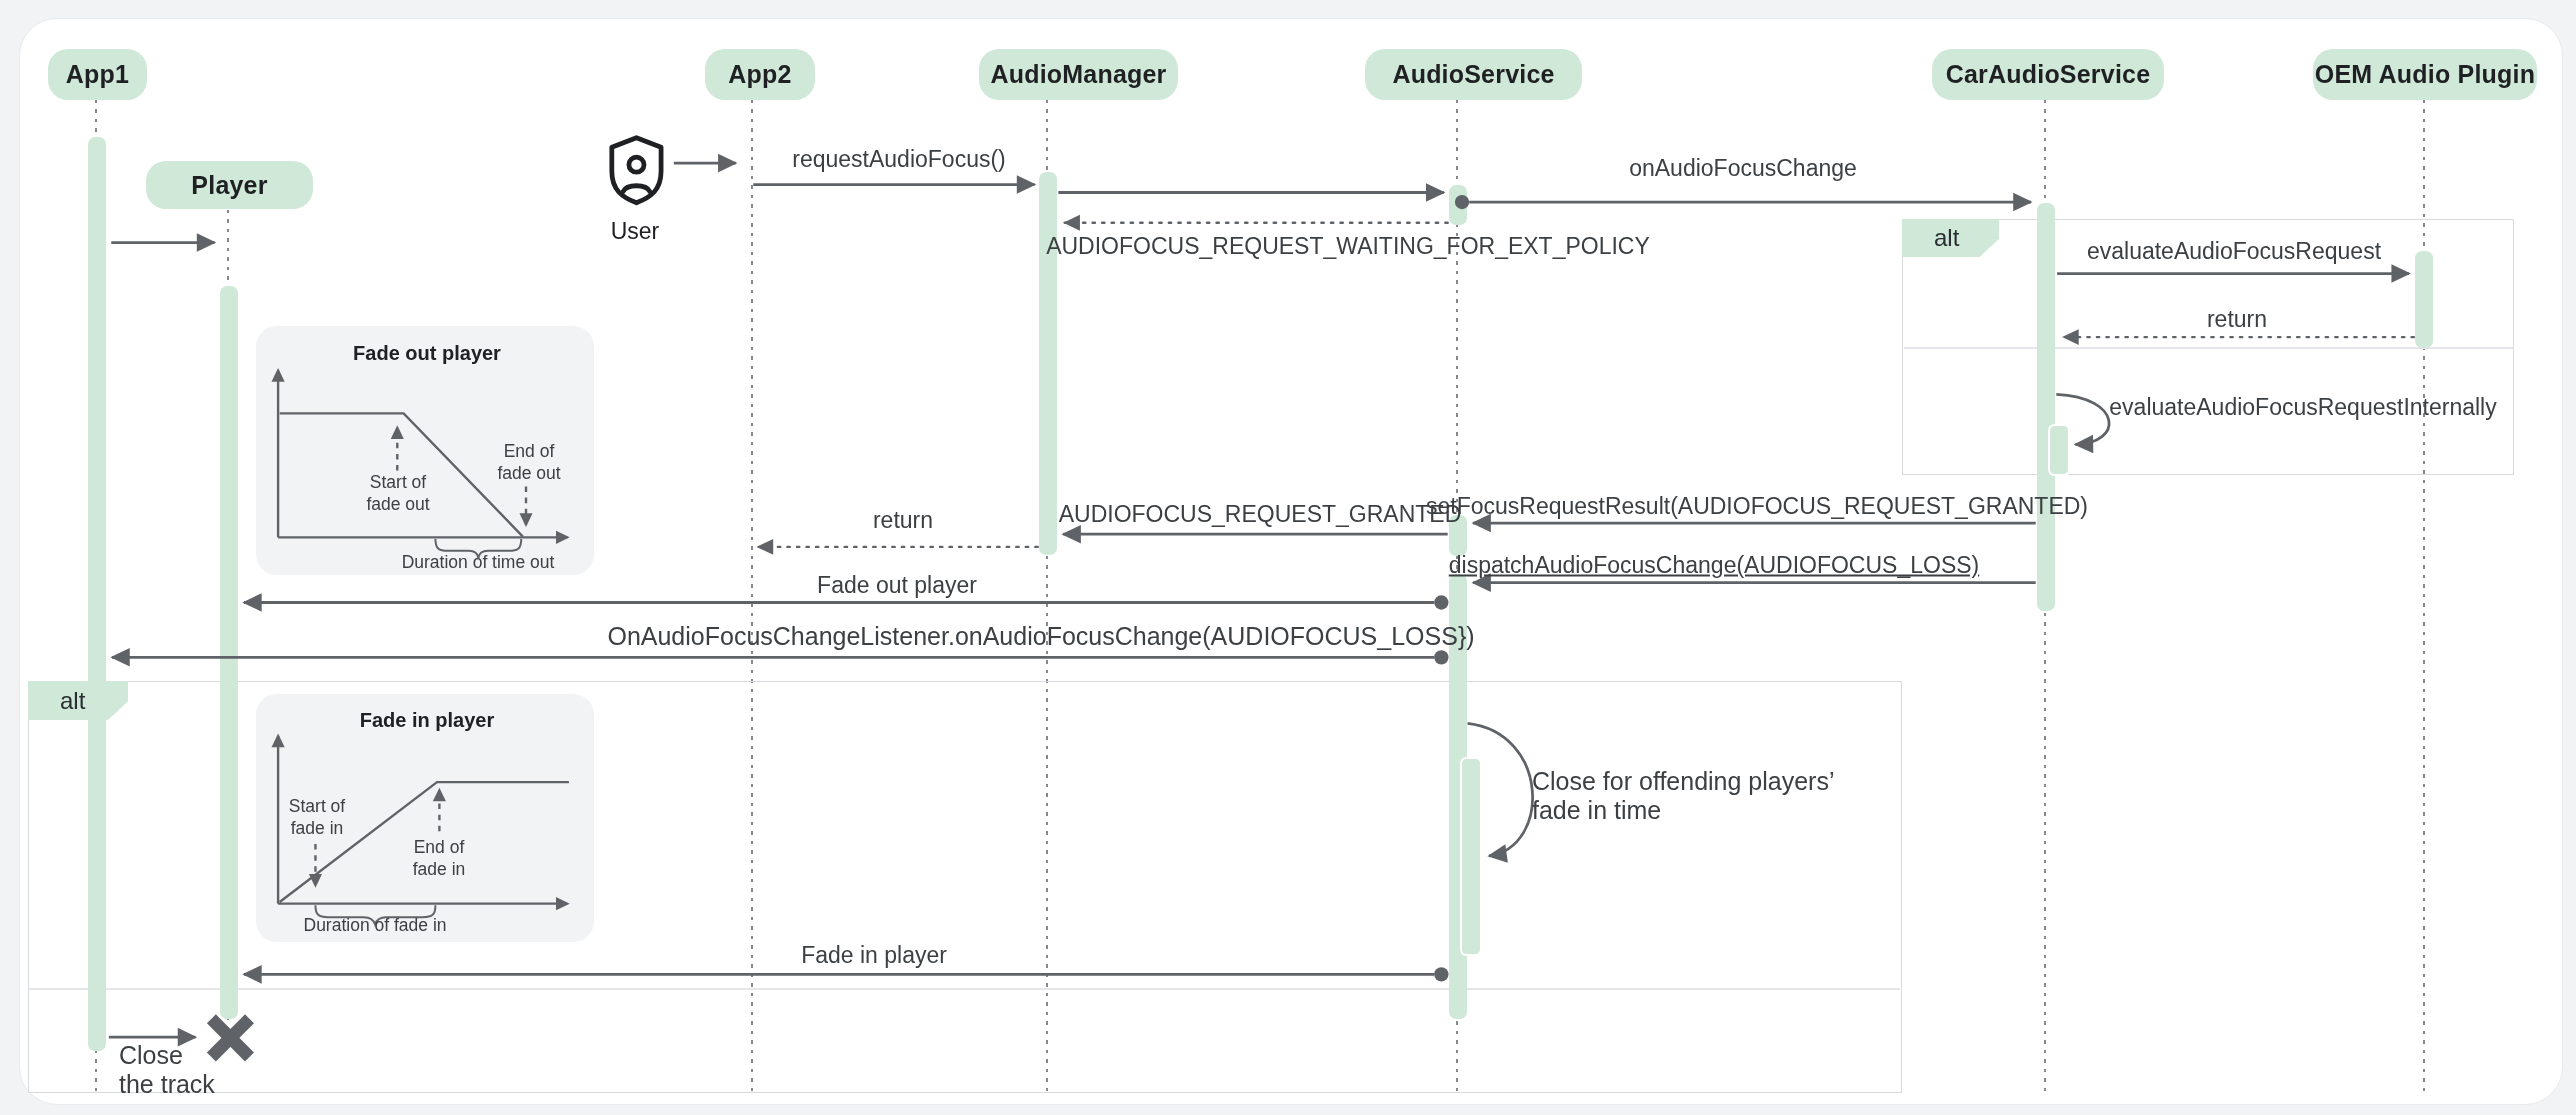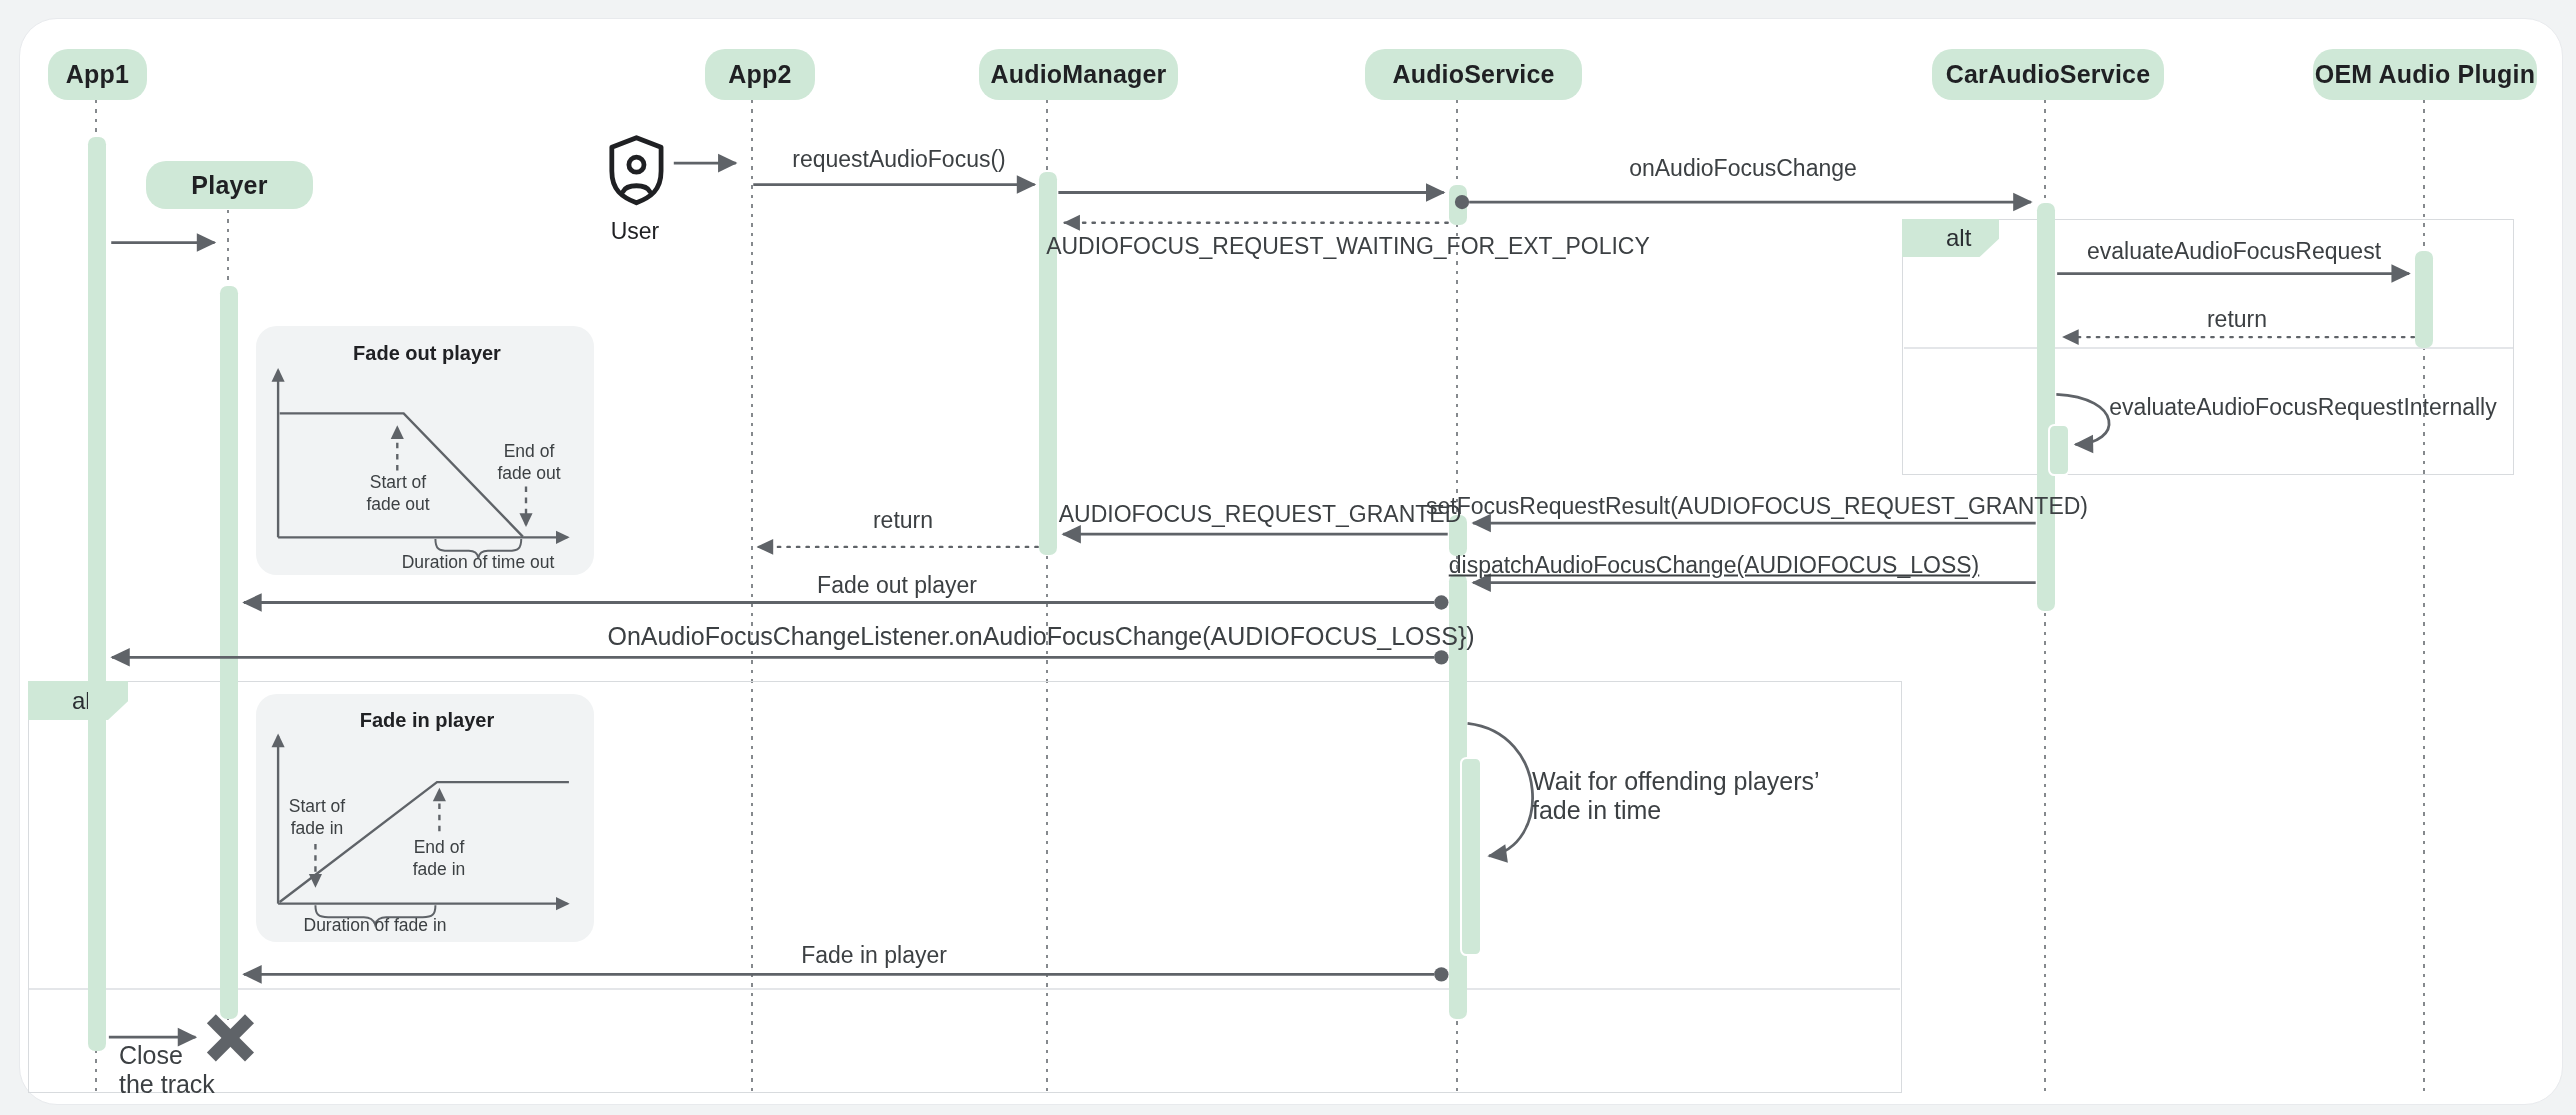--- a/index.html
+++ b/index.html
@@ -35,21 +35,21 @@
     position:absolute;border:1.6px solid #d8dbde;box-sizing:border-box;background:transparent;
   }
   .frag-divider{
     position:absolute;height:1.6px;background:#e4e6e9;
   }
   .frag-tab{
     position:absolute;background:#cfe8d7;
     clip-path:polygon(0 0,100% 0,100% 52%,80% 100%,0 100%);
     display:flex;align-items:center;
   }
-  .frag-tab span{font-size:24px;color:#2a2e32;padding-left:44px;}
+  .frag-tab span{font-size:24px;color:#2a2e32;padding-left:32px;}
   .panel{
     position:absolute;background:#f1f3f4;border-radius:20.7px;
   }
   .lbl{
     position:absolute;font-size:23px;color:#3c4043;white-space:nowrap;
     transform:translate(-50%,-50%);
   }
   .lbl.bignote{font-size:25px;}
   .pre{white-space:pre-line;text-align:center;}
   .leftalign{transform:translate(0,-50%);text-align:left;}
@@ -203,21 +203,21 @@
 <div class="lbl" style="left:1348px;top:246px;">AUDIOFOCUS_REQUEST_WAITING_FOR_EXT_POLICY</div>
 <div class="lbl" style="left:2234px;top:251px;">evaluateAudioFocusRequest</div>
 <div class="lbl" style="left:2237px;top:319px;">return</div>
 <div class="lbl" style="left:2303px;top:407px;text-align:center;">evaluateAudioFocusRequestInternally</div>
 <div class="lbl" style="left:1757px;top:506px;">setFocusRequestResult(AUDIOFOCUS_REQUEST_GRANTED)</div>
 <div class="lbl" style="left:1260px;top:514px;">AUDIOFOCUS_REQUEST_GRANTED</div>
 <div class="lbl" style="left:903px;top:520px;">return</div>
 <div class="lbl" style="left:1714px;top:565px;text-decoration:underline;">dispatchAudioFocusChange(AUDIOFOCUS_LOSS)</div>
 <div class="lbl" style="left:897px;top:585px;">Fade out player</div>
 <div class="lbl" style="left:1041px;top:636px;font-size:25px;">OnAudioFocusChangeListener.onAudioFocusChange(AUDIOFOCUS_LOSS})</div>
-<div class="lbl bignote pre leftalign" style="left:1532px;top:796px;line-height:29px;">Wait for offending players’
+<div class="lbl bignote pre leftalign" style="left:1532px;top:796px;line-height:29px;">Close for offending players’
 fade in time</div>
 <div class="lbl" style="left:874px;top:955px;">Fade in player</div>
 <div class="lbl bignote pre leftalign" style="left:119px;top:1070px;line-height:29px;">Close
 the track</div>
 
 <div class="chart-t" style="left:427px;top:353px;">Fade out player</div>
 <div class="chart-s pre" style="left:398px;top:493px;">Start of
 fade out</div>
 <div class="chart-s pre" style="left:529px;top:462px;">End of
 fade out</div>

